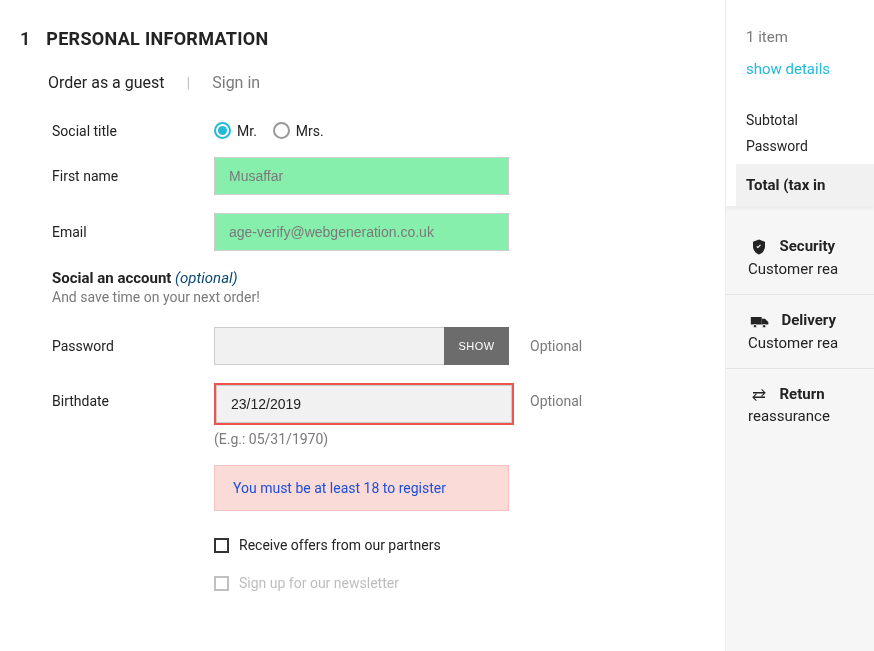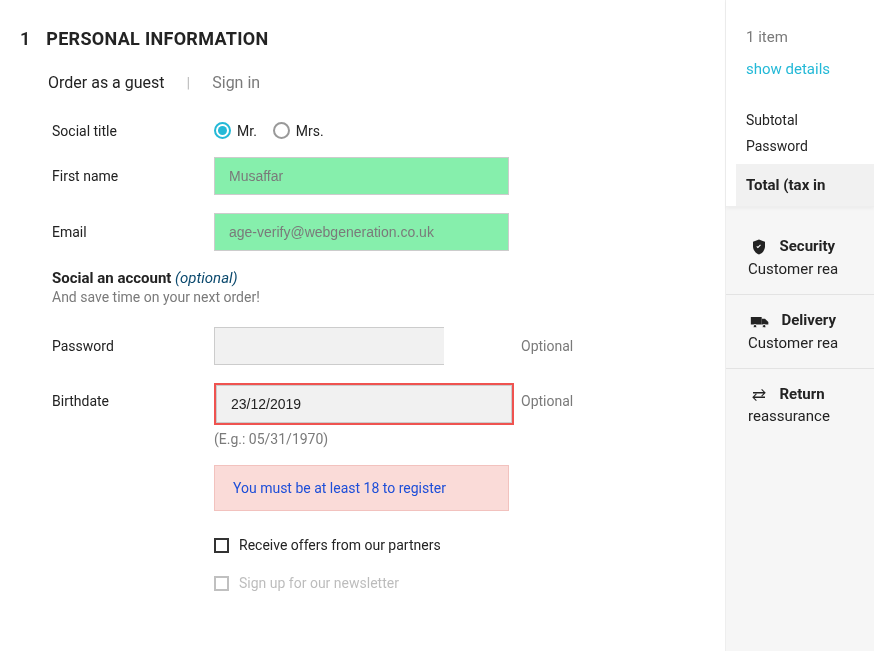--- a/index.html
+++ b/index.html
@@ -75,21 +75,21 @@
       color: #222;
       font-size: 14px;
       text-align: left;
       padding-right: 10px;
     }
     .form-control-col {
       width: 295px;
       position: relative;
     }
     .form-hint {
-      margin-left: 12px;
+      margin-left: 21px;
       color: #7a7a7a;
       font-size: 14px;
     }
     .radio-group {
       display: flex;
       align-items: center;
       gap: 16px;
     }
     .radio {
       display: inline-flex;
@@ -352,20 +352,21 @@
         <strong>Social an account</strong><span class="create-opt"> (optional)</span>
       </div>
       <div class="create-sub">And save time on your next order!</div>
     </div>
 
     <div class="form">
       <div class="form-row pw-row">
         <div class="form-label">Password</div>
         <div class="form-control-col">
           <input class="pw-input" type="password" value="" style="">
+          <button class="show-btn">SHOW</button>
         </div>
         <div class="form-hint">Optional</div>
       </div>
 
       <div class="form-row birth-row" style="align-items:flex-start;">
         <div class="form-label" style="padding-top:10px;">Birthdate</div>
         <div class="form-control-col">
           <div class="birth-input-wrap">
             <input class="birth-input" type="text" value="23/12/2019" style="">
           </div>

